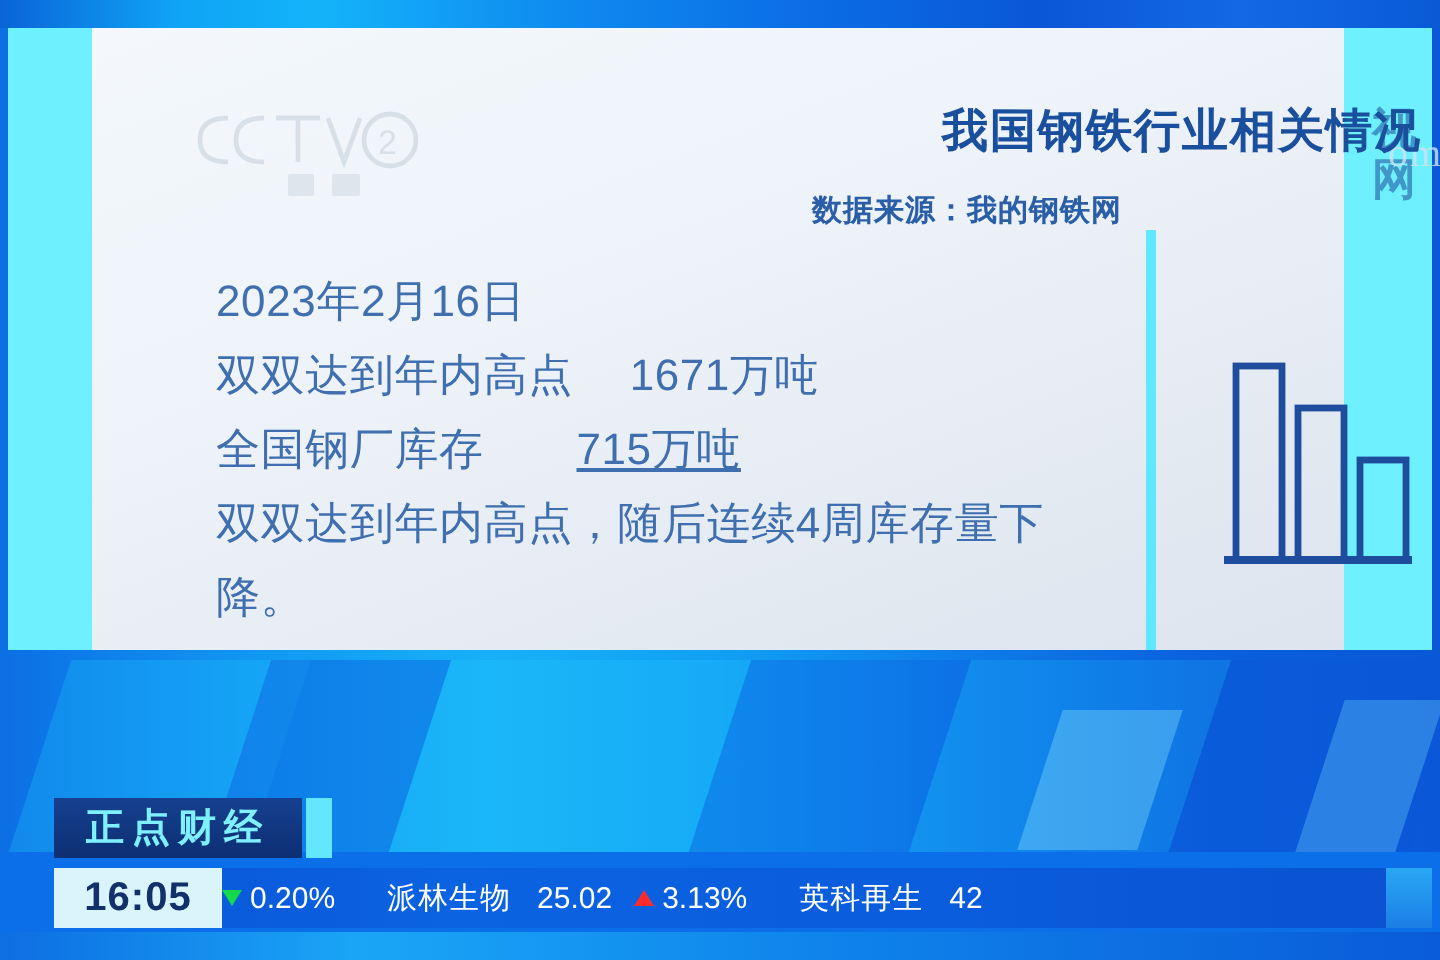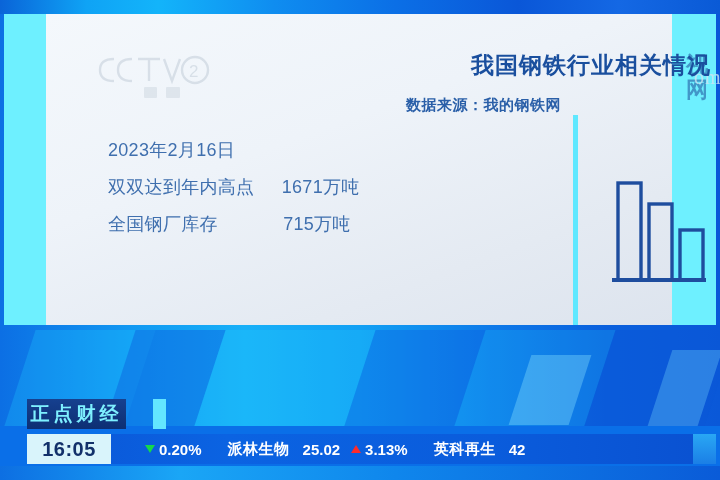--- a/index.html
+++ b/index.html
@@ -91,33 +91,33 @@
     position:absolute; left:360px; top:82px; width:305px;
     font-size:15px; font-weight:bold; color:#2a5fa8;
     letter-spacing:.5px; white-space:nowrap;
   }
 
   
   .body-text {
     position:absolute; left:62px; top:118px; width:440px;
   }
   .body-line {
-    font-size:18px; color:#3f6fae; line-height:37px;
+    font-size:22px; color:#3f6fae; line-height:37px;
     white-space:nowrap; letter-spacing:.3px;
   }
   .body-line.wrap { white-space:normal; }
   .lbl { display:inline-block; }
   .val { display:inline-block; margin-left:22px; }
 
   
   .bar-icon { position:absolute; left:560px; top:150px; }
 
   
   .prog-banner {
-    position:absolute; left:27px; top:399px; width:99px; height:30px;
+    position:absolute; left:27px; top:399px; width:124px; height:30px;
     background:linear-gradient(180deg,#16408f 0%,#0d2f73 100%);
     display:flex; align-items:center; justify-content:center;
   }
   .prog-banner span {
     font-size:19px; font-weight:bold; color:#7ef0ff; letter-spacing:4px;
   }
   .prog-accent {
     position:absolute; left:153px; top:399px; width:13px; height:30px;
     background:#63e6ff;
   }
@@ -129,21 +129,21 @@
     display:flex; align-items:center;
   }
   .ticker-clock {
     width:84px; height:30px; background:#d9f4fb;
     display:flex; align-items:center; justify-content:center;
     font-size:20px; color:#12306a; font-weight:bold; letter-spacing:.5px;
     flex:0 0 auto;
   }
   .ticker-items {
     display:flex; align-items:center; color:#ffffff;
-    font-size:15px; font-weight:bold; padding-left:34px; gap:0px;
+    font-size:15px; font-weight:normal; padding-left:0; gap:0px;
     white-space:nowrap; overflow:hidden;
   }
   .ti { display:flex; align-items:center; }
   .ti-name { margin-right:13px; letter-spacing:.5px; }
   .ti-price { margin-right:11px; }
   .ti-chg { display:flex; align-items:center; margin-right:26px; }
   .arrow { width:0; height:0; margin-right:4px; }
   .arrow.up { border-left:5px solid transparent; border-right:5px solid transparent;
               border-bottom:8px solid #ff2b2b; }
   .arrow.down { border-left:5px solid transparent; border-right:5px solid transparent;
@@ -210,23 +210,24 @@
     <div class="body-text">
       <div class="body-line">2023年2月16日</div>
 
       <div class="body-line">
         <span class="lbl">双双达到年内高点</span>
         <span class="val">1671万吨</span>
       </div>
 
       <div class="body-line">
         <span class="lbl">全国钢厂库存</span>
-        <span class="val" style="margin-left:60px;">715万吨</span>
-      </div>
-
+        <span class="val" style="margin-left:40px;text-decoration:underline;">715万吨</span>
+      </div>
+
+      <div class="body-line wrap">双双达到年内高点，随后连续4周库存量下降。</div>
     </div>
 
     <div class="bar-icon">
       <svg width="100" height="125" viewBox="0 0 100 125">
         <g fill="none" stroke="#1e4d9e" stroke-width="3.4">
           <rect x="12" y="19" width="23" height="97"></rect>
           <rect x="43" y="40" width="23" height="76"></rect>
           <rect x="74" y="66" width="23" height="50"></rect>
         </g>
         <rect x="6" y="114" width="96" height="4" fill="#1e4d9e"></rect>

